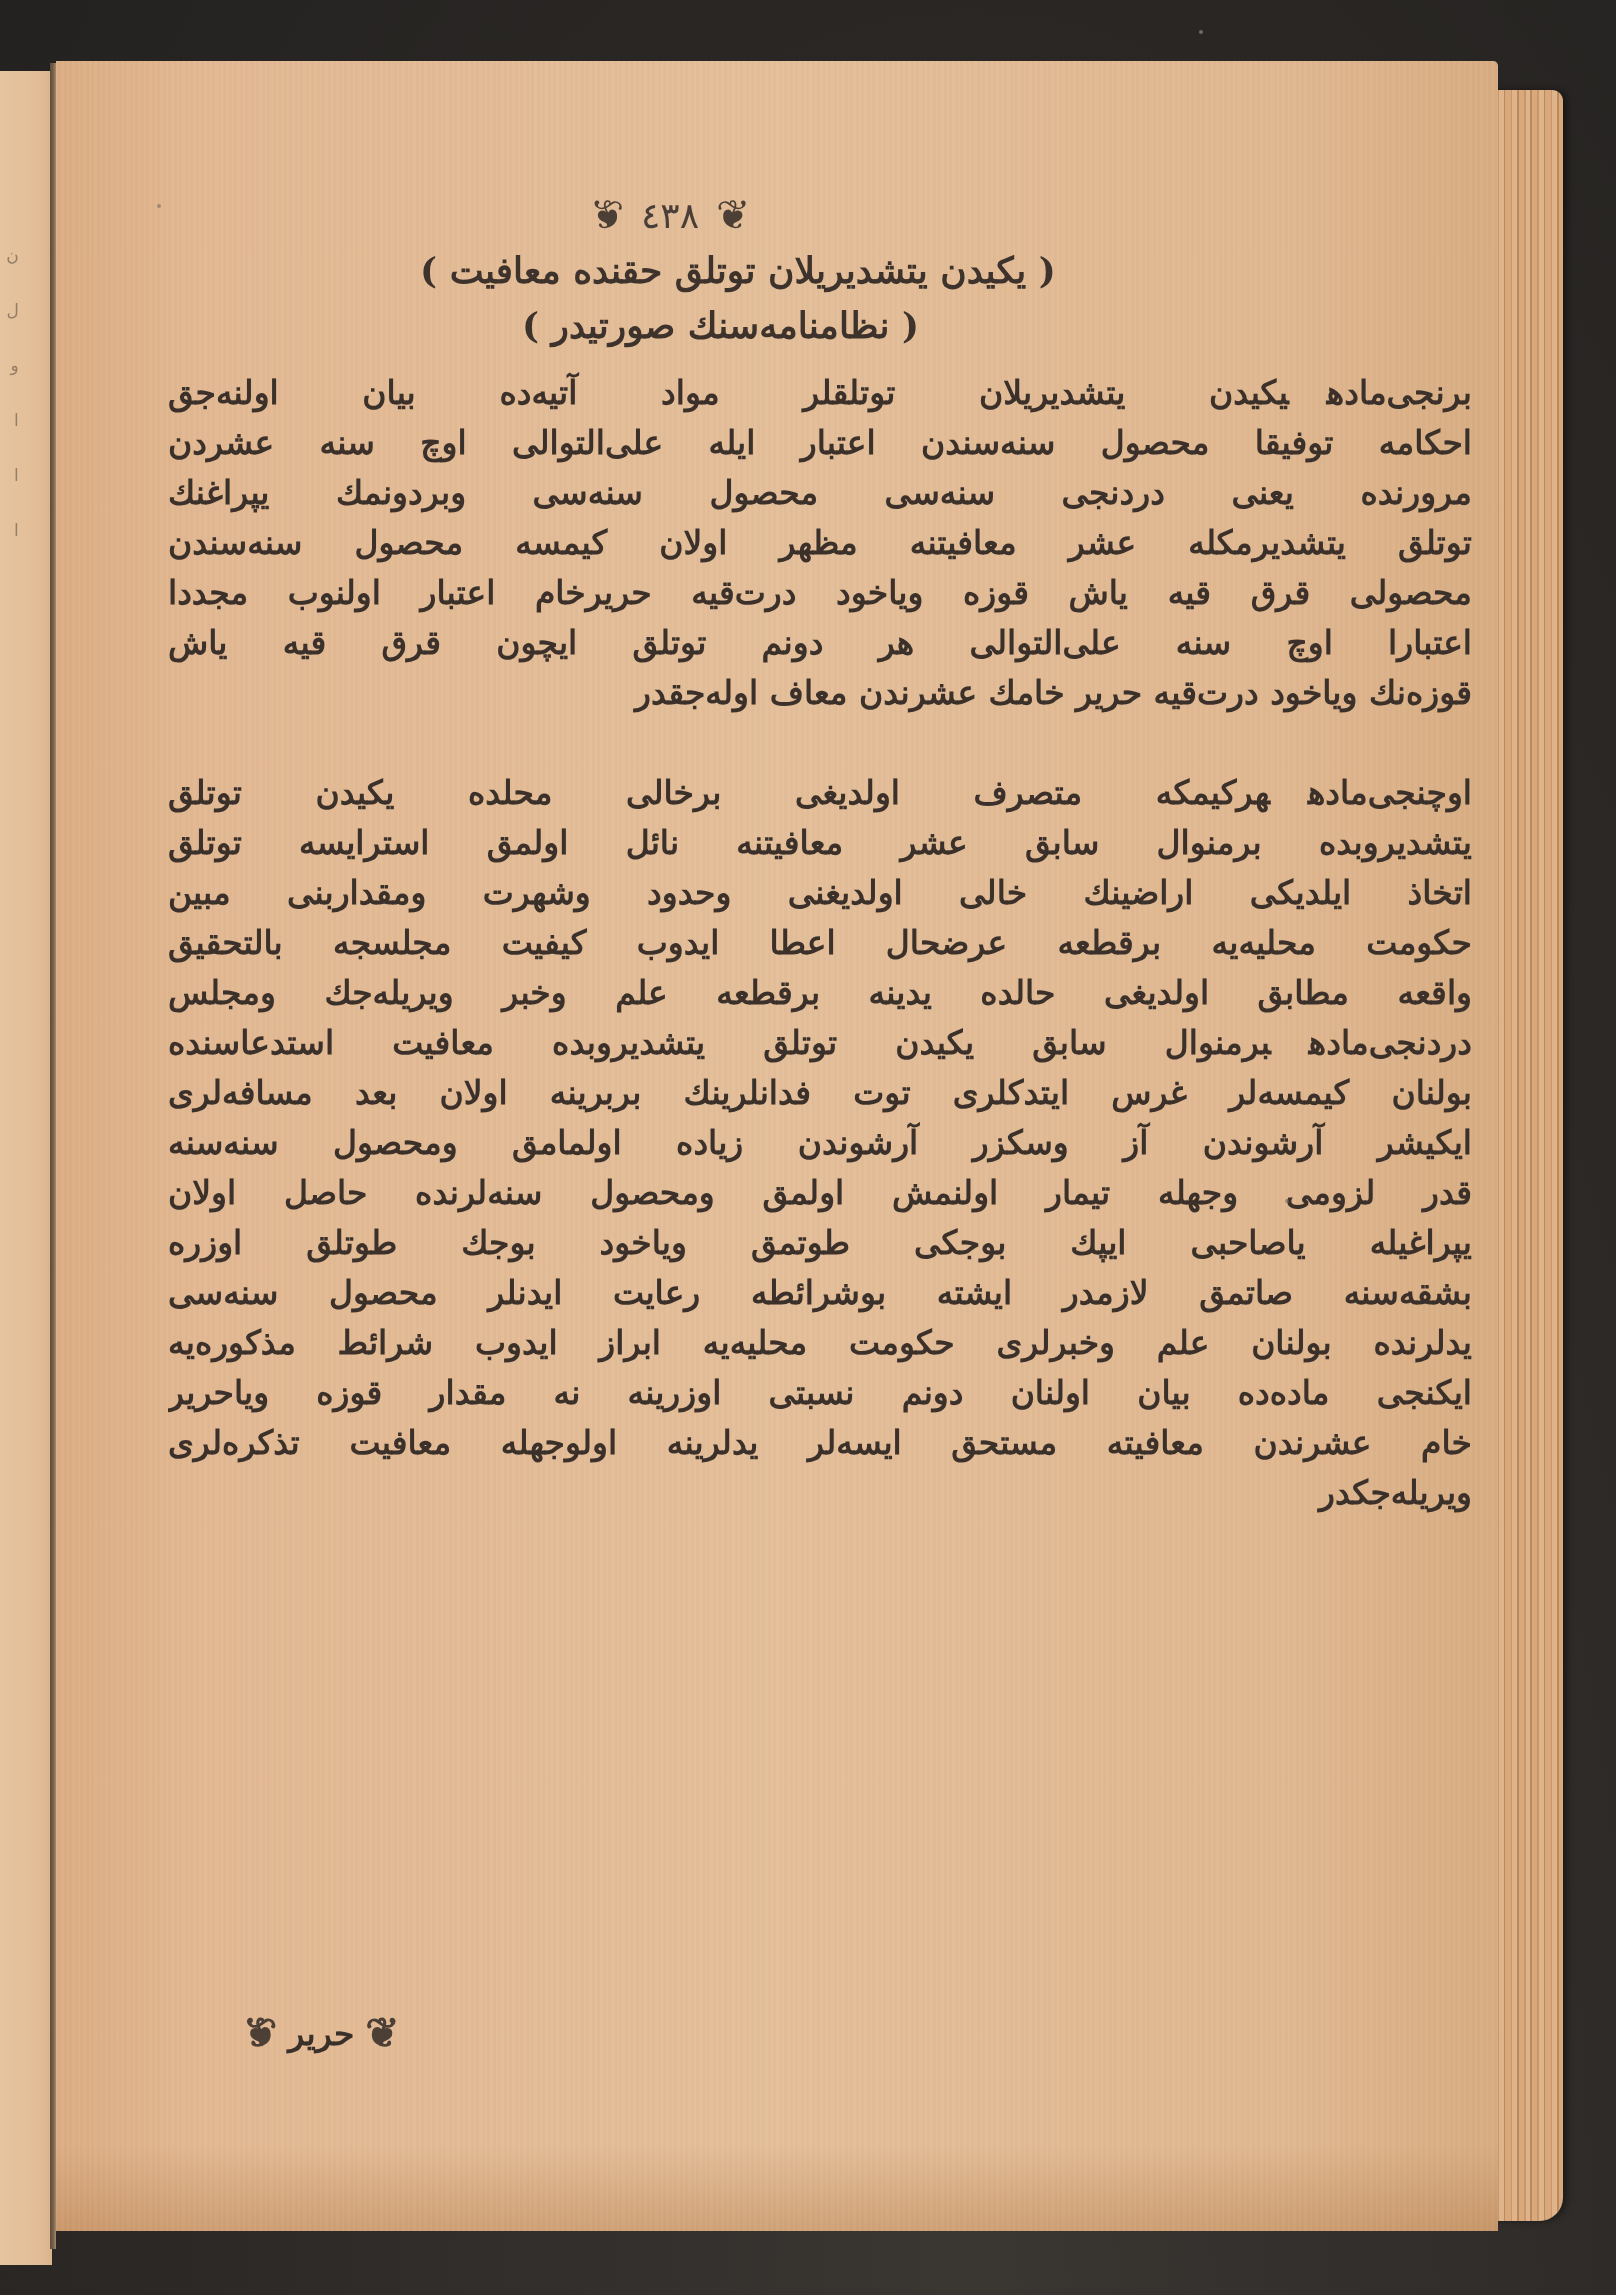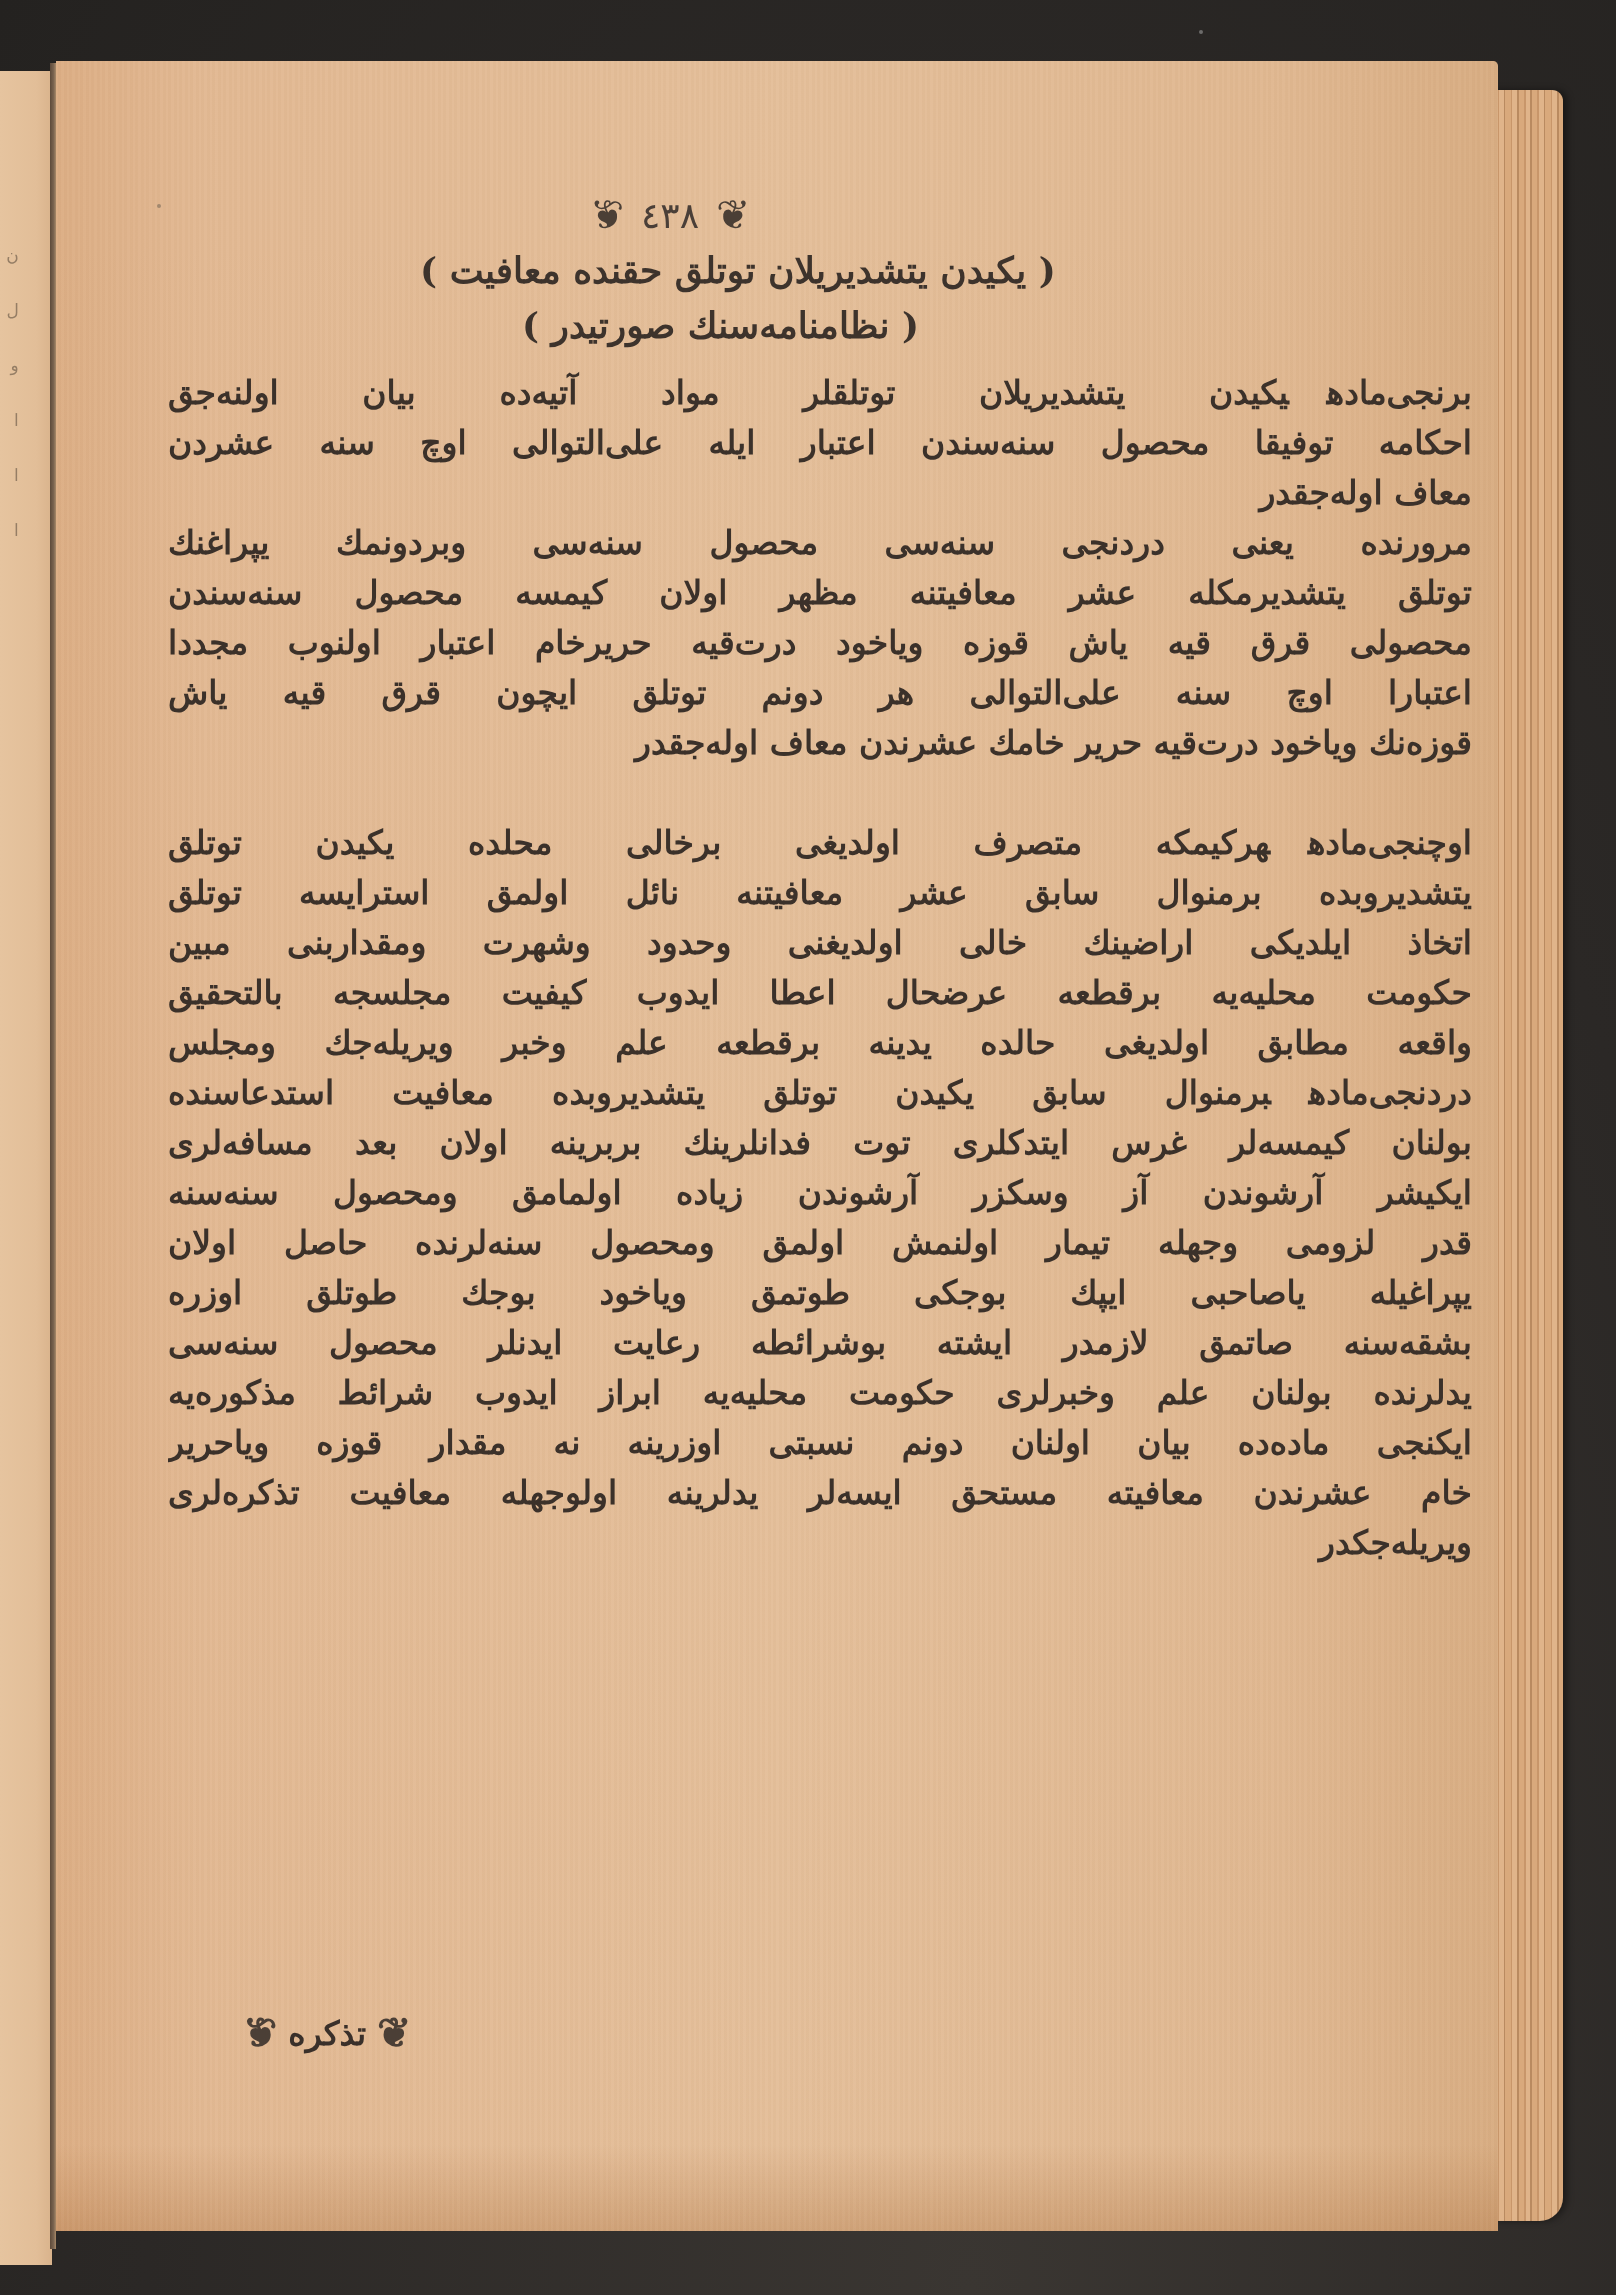--- a/index.html
+++ b/index.html
@@ -91,21 +91,20 @@
   <span class="ornament" style="transform:scaleX(-1)">❦</span>
 </div>
 
 <div class="title title-1">( یکیدن یتشدیریلان توتلق حقنده معافیت )</div>
 <div class="title title-2">( نظامنامه‌سنك صورتیدر )</div>
 
 <div class="body-lines">
 
   <div class="line"><span class="article-label">برنجی‌ماده</span><span>یکیدن یتشدیریلان توتلقلر مواد آتیه‌ده بیان اولنه‌جق</span></div>
   <div class="line">احکامه توفیقا محصول سنه‌سندن اعتبار ایله علی‌التوالی اوچ سنه عشردن</div>
-  <div class="line last">معاف اوله‌جقدر</div>
 
   <div class="line">مرورنده یعنی دردنجی سنه‌سی محصول سنه‌سی وبردونمك یپراغنك</div>
   <div class="line">توتلق یتشدیرمکله عشر معافیتنه مظهر اولان کیمسه محصول سنه‌سندن</div>
   <div class="line">محصولی قرق قیه یاش قوزه ویاخود درت‌قیه حریرخام اعتبار اولنوب مجددا</div>
   <div class="line">اعتبارا اوچ سنه علی‌التوالی هر دونم توتلق ایچون قرق قیه یاش</div>
   <div class="line last" style="padding-left:102px">قوزه‌نك ویاخود درت‌قیه حریر خامك عشرندن معاف اوله‌جقدر</div>
 
   <div class="line gap"></div>
 
   <div class="line"><span class="article-label">اوچنجی‌ماده</span><span>هرکیمکه متصرف اولدیغی برخالی محلده یکیدن توتلق</span></div>
@@ -121,20 +120,20 @@
   <div class="line">یپراغیله یاصاحبی ایپك بوجکی طوتمق ویاخود بوجك طوتلق اوزره</div>
   <div class="line">بشقه‌سنه صاتمق لازمدر ایشته بوشرائطه رعایت ایدنلر محصول سنه‌سی</div>
   <div class="line">یدلرنده بولنان علم وخبرلری حکومت محلیه‌یه ابراز ایدوب شرائط مذکوره‌یه</div>
   <div class="line">ایکنجی ماده‌ده بیان اولنان دونم نسبتی اوزرینه نه مقدار قوزه ویاحریر</div>
   <div class="line">خام عشرندن معافیته مستحق ایسه‌لر یدلرینه اولوجهله معافیت تذکره‌لری</div>
   <div class="line last">ویریله‌جکدر</div>
 </div>
 
 <div class="catchword">
   <span class="ornament">❦</span>
-  <span>تذکره</span>
+  <span>حریر</span>
   <span class="ornament" style="transform:scaleX(-1)">❦</span>
 </div>
 
 <div class="speck" style="left:157px;top:204px"></div>
 <div class="speck" style="left:1199px;top:30px;background:#999"></div>
 <div class="speck" style="left:1285px;top:1199px"></div>
 
 
 </body></html>

